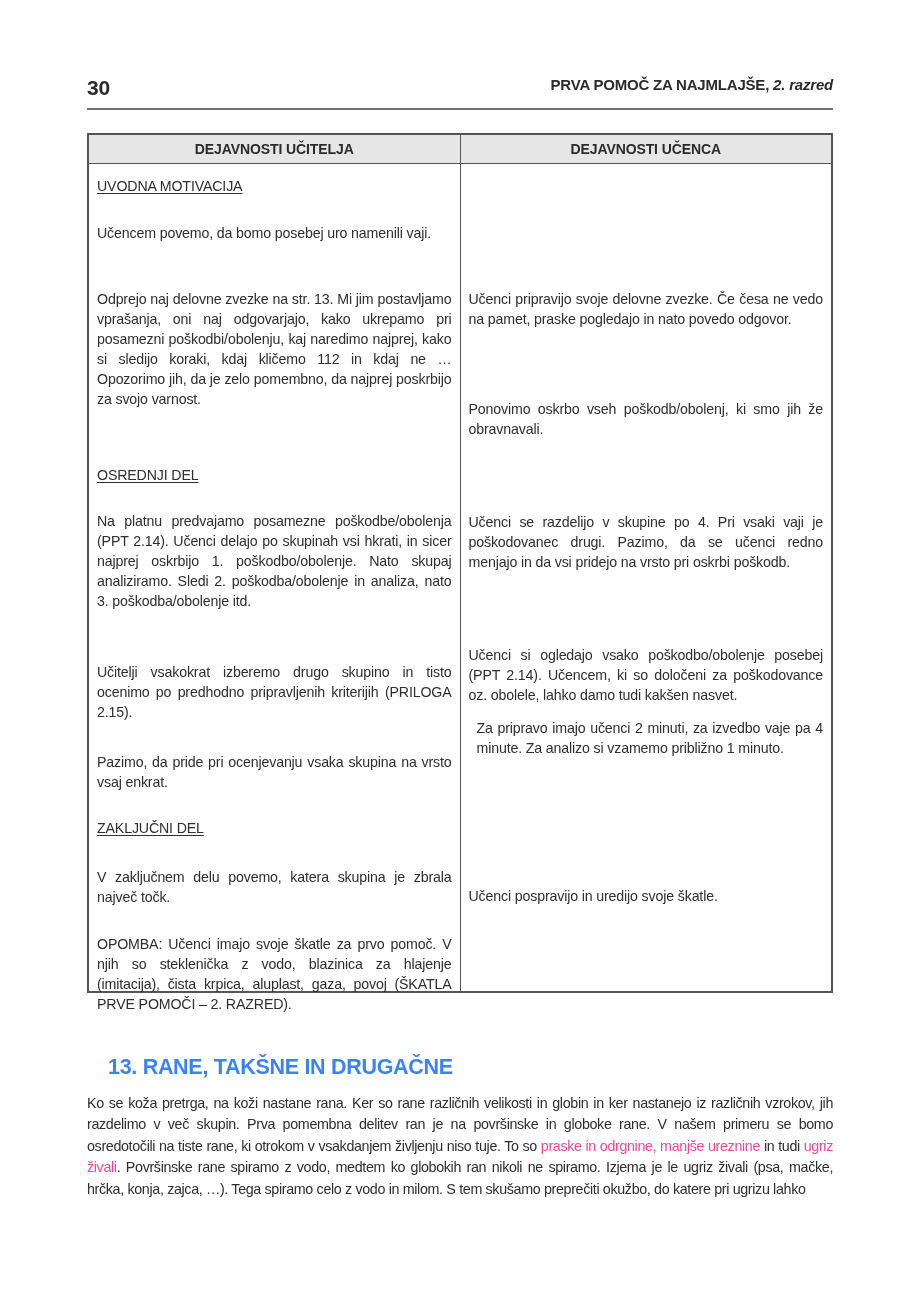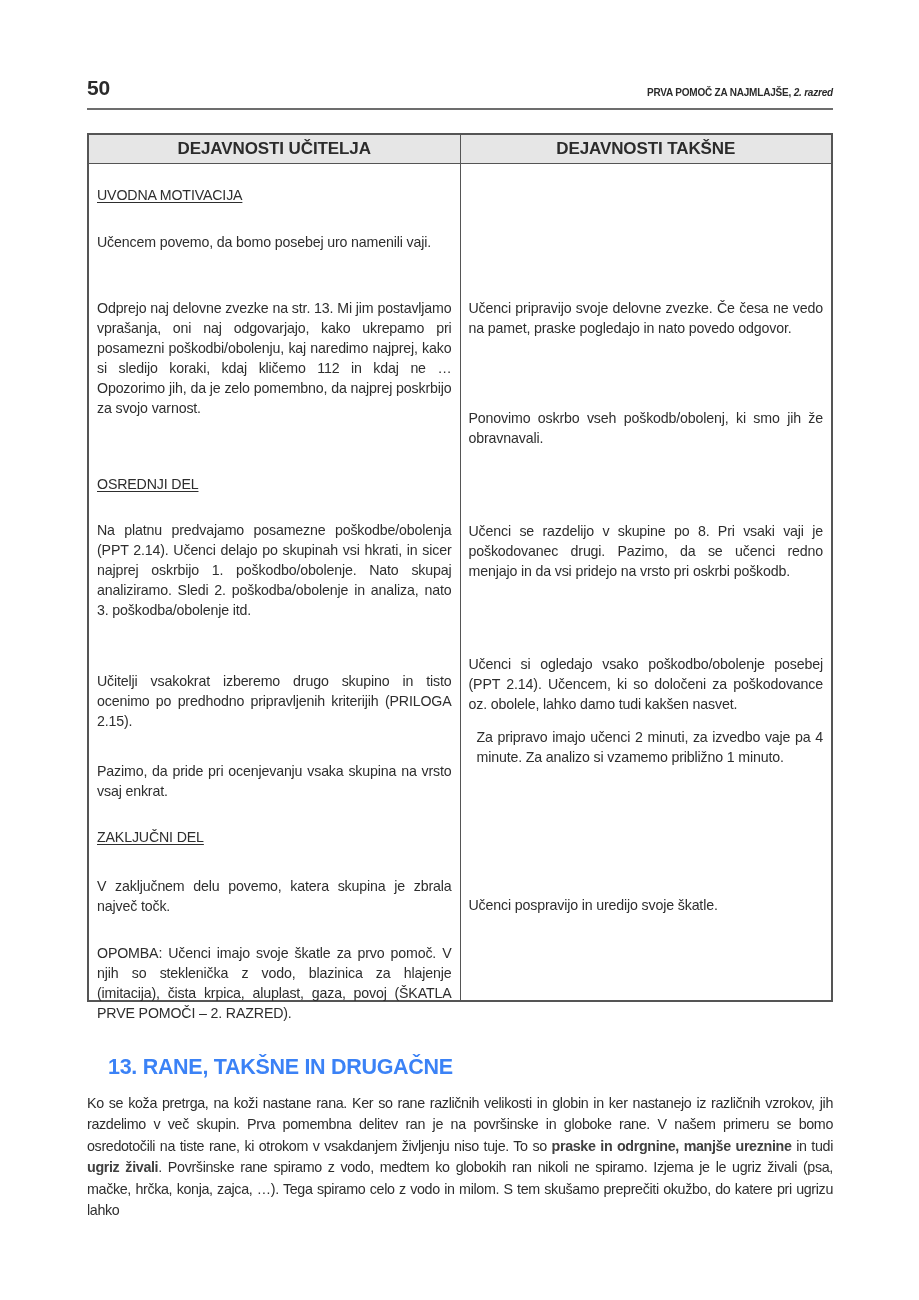--- a/index.html
+++ b/index.html
@@ -21,53 +21,53 @@
       justify-content: space-between;
       align-items: flex-start;
     }
     .page-number {
       font-size: 21px;
       font-weight: bold;
       color: #2b2b2b;
       letter-spacing: -0.3px;
     }
     .running-title {
-      font-size: 10px;
+      font-size: 15px;
       font-weight: bold;
       color: #2b2b2b;
-      margin-top: 11px;
+      margin-top: 0;
       letter-spacing: -0.2px;
     }
     .running-title em { font-style: italic; }
 
     table.lesson {
       position: absolute;
       left: 87px;
       top: 133px;
       width: 746px;
       border-collapse: collapse;
       border: 2px solid #555;
       font-size: 14.2px;
       line-height: 20px;
     }
     table.lesson th {
       background: #e6e6e6;
       font-weight: bold;
-      font-size: 17px;
+      font-size: 14px;
       height: 29px;
       border: 1.5px solid #555;
       text-align: center;
       color: #2b2b2b;
       letter-spacing: -0.1px;
     }
     table.lesson td {
       vertical-align: top;
       border-left: 1.5px solid #555;
       border-right: 1.5px solid #555;
-      padding: 12px 8px 0 8px;
+      padding: 3px 8px 0 8px;
       width: 50%;
     }
     .cell-col {
       position: relative;
       height: 824px;
     }
     .blk {
       position: absolute;
       left: 0;
       right: 0;
@@ -93,35 +93,35 @@
       position: absolute;
       left: 87px;
       top: 1093px;
       width: 746px;
       font-size: 14.3px;
       line-height: 21.4px;
       text-align: justify;
       color: #2e2e2e;
       letter-spacing: -0.35px;
     }
-    .body-text b { font-weight: bold; color: #404040; }
+    .body-text b { font-weight: normal; color: #ec4899; }
   </style>
 </head>
 <body>
 
 <div class="page-header">
-  <span class="page-number">50</span>
+  <span class="page-number">30</span>
   <span class="running-title"><span>PRVA POMOČ ZA NAJMLAJŠE,</span> <em>2. razred</em></span>
 </div>
 
 <table class="lesson">
   <thead>
     <tr>
       <th>DEJAVNOSTI UČITELJA</th>
-      <th>DEJAVNOSTI TAKŠNE</th>
+      <th>DEJAVNOSTI UČENCA</th>
     </tr>
   </thead>
   <tbody>
     <tr>
       <td>
         <div class="cell-col">
           <div class="blk section-label" style="top:9px;">UVODNA MOTIVACIJA</div>
           <div class="blk" style="top:56px;">Učencem povemo, da bomo posebej uro namenili vaji.</div>
           <div class="blk" style="top:122px;">Odprejo naj delovne zvezke na str. 13. Mi jim postavljamo vprašanja, oni naj odgovarjajo, kako ukrepamo pri posamezni poškodbi/obolenju, kaj naredimo najprej, kako si sledijo koraki, kdaj kličemo 112 in kdaj ne … Opozorimo jih, da je zelo pomembno, da najprej poskrbijo za svojo varnost.</div>
           <div class="blk section-label" style="top:298px;">OSREDNJI DEL</div>
@@ -130,21 +130,21 @@
           <div class="blk" style="top:585px;">Pazimo, da pride pri ocenjevanju vsaka skupina na vrsto vsaj enkrat.</div>
           <div class="blk section-label" style="top:651px;">ZAKLJUČNI DEL</div>
           <div class="blk" style="top:700px;">V zaključnem delu povemo, katera skupina je zbrala največ točk.</div>
           <div class="blk" style="top:767px;">OPOMBA: Učenci imajo svoje škatle za prvo pomoč. V njih so steklenička z vodo, blazinica za hlajenje (imitacija), čista krpica, aluplast, gaza, povoj (ŠKATLA PRVE POMOČI – 2. RAZRED).</div>
         </div>
       </td>
       <td>
         <div class="cell-col">
           <div class="blk" style="top:122px;">Učenci pripravijo svoje delovne zvezke. Če česa ne vedo na pamet, praske pogledajo in nato povedo odgovor.</div>
           <div class="blk" style="top:232px;">Ponovimo oskrbo vseh poškodb/obolenj, ki smo jih že obravnavali.</div>
-          <div class="blk" style="top:345px;">Učenci se razdelijo v skupine po 8. Pri vsaki vaji je poškodovanec drugi. Pazimo, da se učenci redno menjajo in da vsi pridejo na vrsto pri oskrbi poškodb.</div>
+          <div class="blk" style="top:345px;">Učenci se razdelijo v skupine po 4. Pri vsaki vaji je poškodovanec drugi. Pazimo, da se učenci redno menjajo in da vsi pridejo na vrsto pri oskrbi poškodb.</div>
           <div class="blk" style="top:478px;">Učenci si ogledajo vsako poškodbo/obolenje posebej (PPT 2.14). Učencem, ki so določeni za poškodovance oz. obolele, lahko damo tudi kakšen nasvet.</div>
           <div class="blk" style="top:551px;margin-left:8px;">Za pripravo imajo učenci 2 minuti, za izvedbo vaje pa 4 minute. Za analizo si vzamemo približno 1 minuto.</div>
           <div class="blk" style="top:719px;">Učenci pospravijo in uredijo svoje škatle.</div>
         </div>
       </td>
     </tr>
   </tbody>
 </table>
 
 <div class="chapter-title">13. RANE, TAKŠNE IN DRUGAČNE</div>

